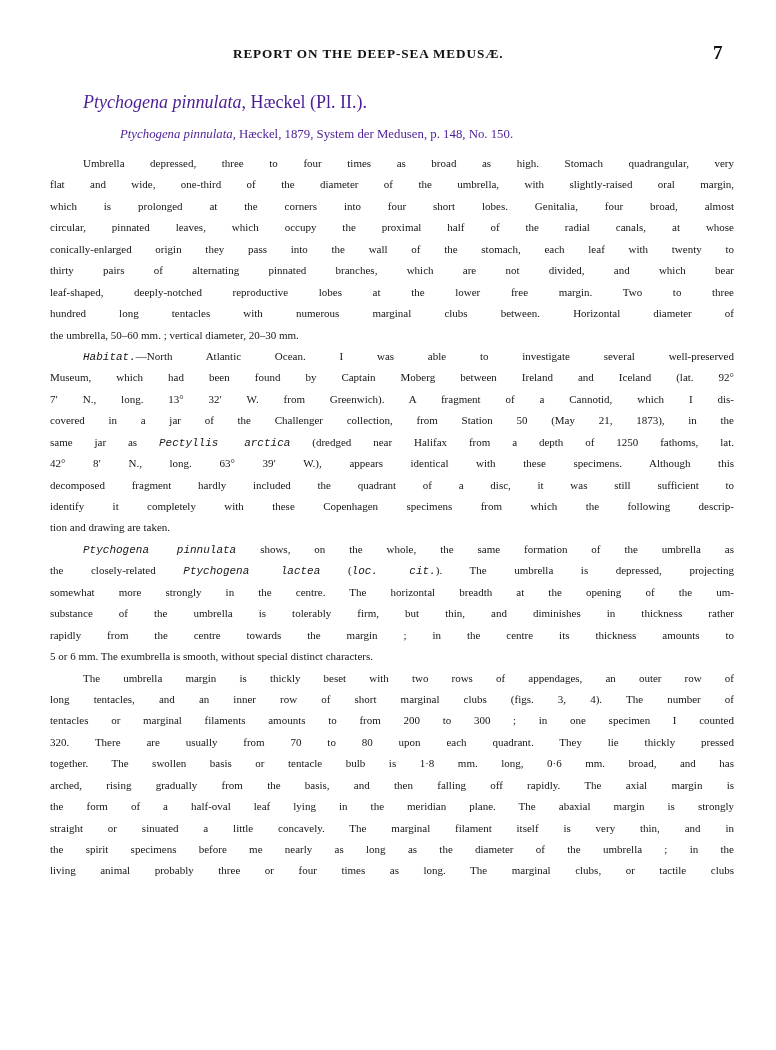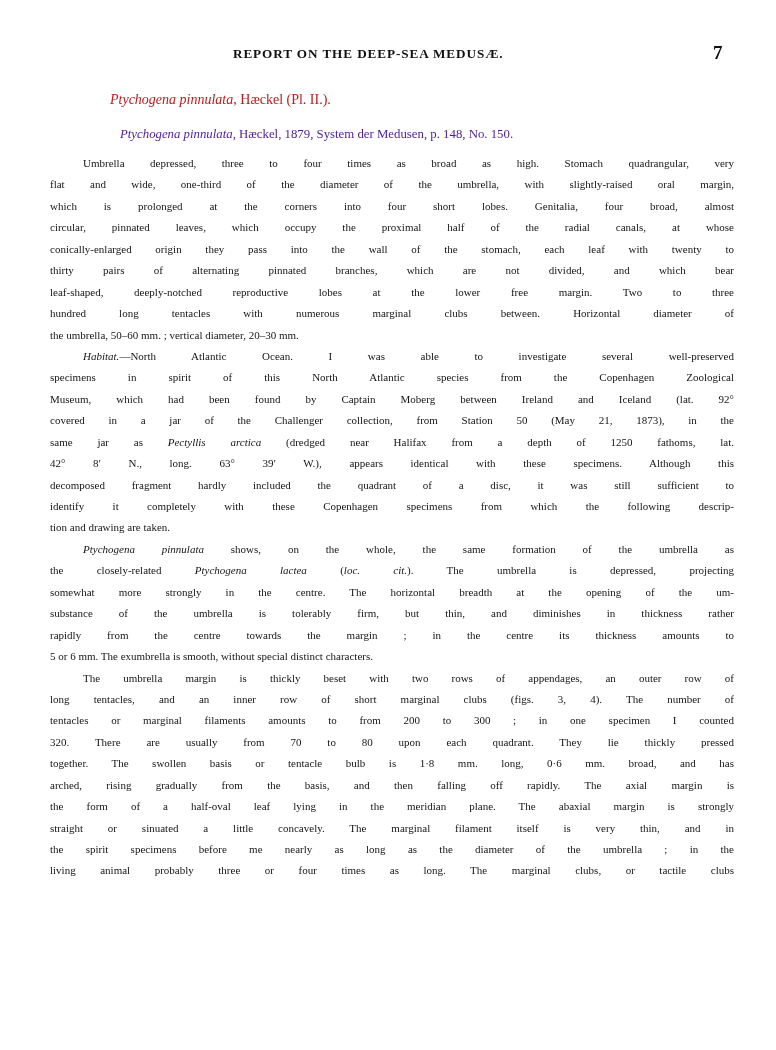--- a/index.html
+++ b/index.html
@@ -2,30 +2,30 @@
 <html><head>
 <meta charset="utf-8">
 <style>
   html, body { margin: 0; padding: 0; background: #ffffff; }
   body { width: 776px; height: 1050px; position: relative; overflow: hidden;
          font-family: "Liberation Serif", "DejaVu Serif", serif; color: #1a1a1a; }
   .page { position: absolute; left: 0; top: 0; width: 776px; height: 1050px; }
   .running-head { position: absolute; top: 46px; left: 233px; font-size: 13.2px; font-weight: bold;
                   letter-spacing: 0.9px; color: #111; }
   .page-number { position: absolute; top: 42px; left: 713px; font-size: 19px; font-weight: bold; color: #111; }
-  .species-title { position: absolute; top: 92px; left: 83px; font-size: 14px; color: #b91c1c; margin-left: 27px; }
+  .species-title { position: absolute; top: 92px; left: 83px; font-size: 18px; color: #4c1d95; }
   .species-title i { font-style: italic; }
   .citation { position: absolute; top: 127px; left: 120px; font-size: 12.8px; color: #4c1d95; }
   .citation i { font-style: italic; }
   .body-lines { position: absolute; top: 153px; left: 50px; width: 684px; }
   .line { height: 21.45px; line-height: 21.45px; font-size: 11px; white-space: nowrap;
           text-align: justify; text-align-last: justify; color: #151515; }
   .line.last { text-align-last: left; }
   .line.indent { padding-left: 33px; }
-  .line i { font-style: italic; }
+  .line i { font-style: italic; font-family: Liberation Mono, monospace; }
 </style>
 </head>
 <body>
 
 <div class="page">
   <div class="running-head">REPORT ON THE DEEP-SEA MEDUSÆ.</div>
   <div class="page-number">7</div>
 
   <div class="species-title"><i>Ptychogena pinnulata</i><span>, Hæckel (Pl. II.).</span></div>
 
@@ -35,22 +35,22 @@
       <div class="line indent"><span>Umbrella depressed, three to four times as broad as high.  Stomach quadrangular, very</span></div>
       <div class="line"><span>flat and wide, one-third of the diameter of the umbrella, with slightly-raised oral margin,</span></div>
       <div class="line"><span>which is prolonged at the corners into four short lobes.  Genitalia, four broad, almost</span></div>
       <div class="line"><span>circular, pinnated leaves, which occupy the proximal half of the radial canals, at whose</span></div>
       <div class="line"><span>conically-enlarged origin they pass into the wall of the stomach, each leaf with twenty to</span></div>
       <div class="line"><span>thirty pairs of alternating pinnated branches, which are not divided, and which bear</span></div>
       <div class="line"><span>leaf-shaped, deeply-notched reproductive lobes at the lower free margin.  Two to three</span></div>
       <div class="line"><span>hundred long tentacles with numerous marginal clubs between.  Horizontal diameter of</span></div>
       <div class="line last"><span>the umbrella, 50–60 mm. ; vertical diameter, 20–30 mm.</span></div>
       <div class="line indent"><i>Habitat.</i><span>—North Atlantic Ocean.  I was able to investigate several well-preserved</span></div>
-      <div class="line"><span>specimens in spirit of this North Atlantic species from the Copenhagen Zoological</span></div>
       <div class="line"><span>Museum, which had been found by Captain Moberg between Ireland and Iceland (lat. 92°</span></div>
+      <div class="line"><span>7′ N., long. 13° 32′ W. from Greenwich).  A fragment of a Cannotid, which I dis-</span></div>
       <div class="line"><span>covered in a jar of the Challenger collection, from Station 50 (May 21, 1873), in the</span></div>
       <div class="line"><span>same jar as </span><i>Pectyllis arctica</i><span> (dredged near Halifax from a depth of 1250 fathoms, lat.</span></div>
       <div class="line"><span>42° 8′ N., long. 63° 39′ W.), appears identical with these specimens.  Although this</span></div>
       <div class="line"><span>decomposed fragment hardly included the quadrant of a disc, it was still sufficient to</span></div>
       <div class="line"><span>identify it completely with these Copenhagen specimens from which the following descrip-</span></div>
       <div class="line last"><span>tion and drawing are taken.</span></div>
       <div class="line indent"><i>Ptychogena pinnulata</i><span> shows, on the whole, the same formation of the umbrella as</span></div>
       <div class="line"><span>the closely-related </span><i>Ptychogena lactea</i><span> (</span><i>loc. cit.</i><span>).  The umbrella is depressed, projecting</span></div>
       <div class="line"><span>somewhat more strongly in the centre.  The horizontal breadth at the opening of the um-</span></div>
       <div class="line"><span>substance of the umbrella is tolerably firm, but thin, and diminishes in thickness rather</span></div>

